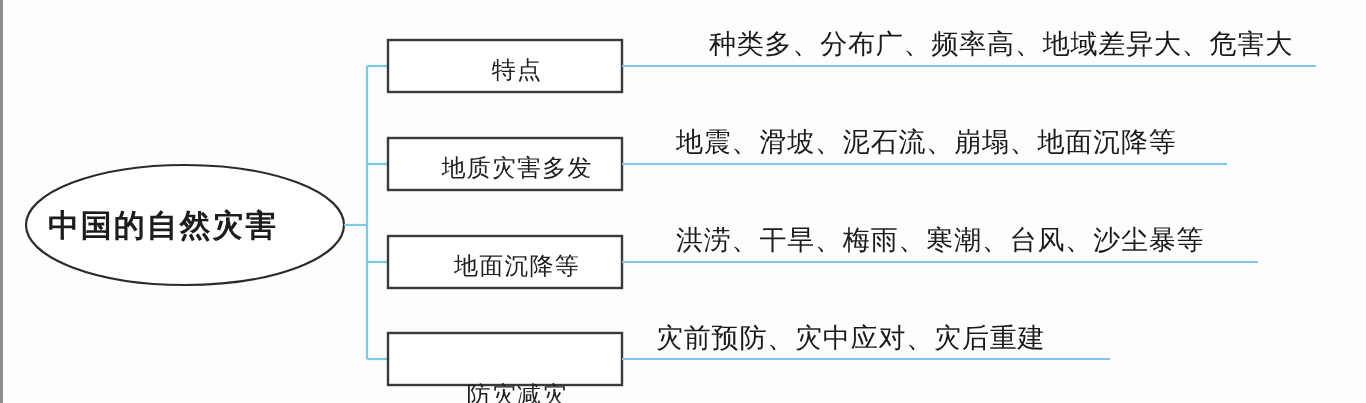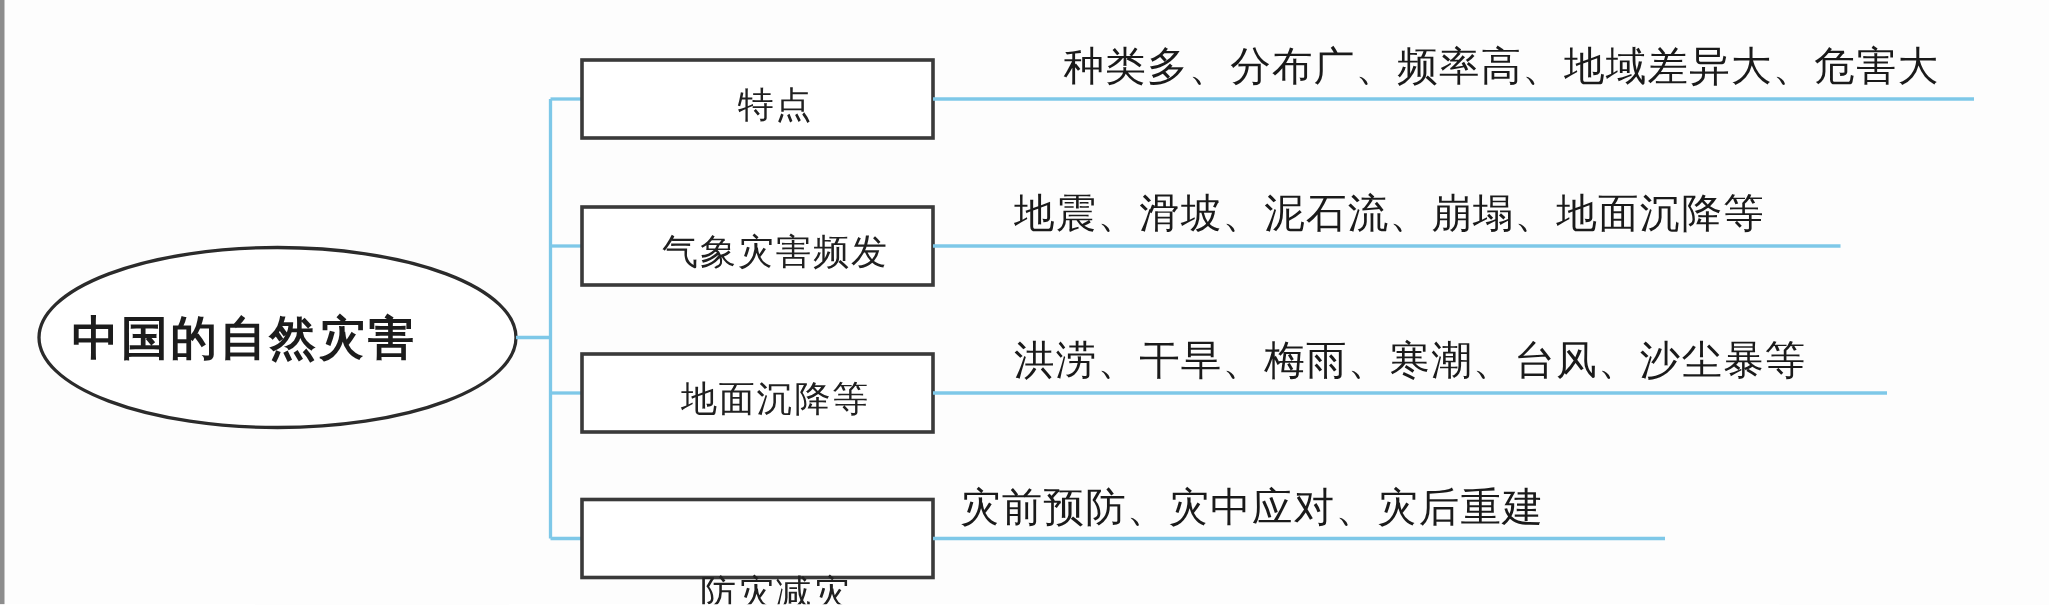--- a/index.html
+++ b/index.html
@@ -78,21 +78,21 @@
   .box-label.b3 { left: 388px; top: 250px; }
   .box-label.b4 { left: 388px; top: 346px; margin-top: 33px; }
   .detail-label {
     font-size: 27px;
     color: #1a1a1a;
     letter-spacing: 0.03em;
   }
   .detail-label.d1 { left: 676px; top: 26px; margin-left: 33px; }
   .detail-label.d2 { left: 676px; top: 124px; font-family: Liberation Serif, serif; }
   .detail-label.d3 { left: 676px; top: 222px; }
-  .detail-label.d4 { left: 640px; top: 320px; }
+  .detail-label.d4 { left: 656px; top: 320px; }
 </style>
 </head>
 <body>
 
 <div id="diagram-root">
 
   <div class="page-edge"></div>
 
   <svg id="diagram-svg" viewBox="0 0 1366 403" xmlns="http://www.w3.org/2000/svg">
 
@@ -112,21 +112,21 @@
 
     <path class="underline" d="M 622 66 L 1316 66"></path>
     <path class="underline" d="M 622 164 L 1227 164"></path>
     <path class="underline" d="M 622 262 L 1258 262"></path>
     <path class="underline" d="M 622 359 L 1110 359"></path>
   </svg>
 
   <div class="txt root-label">中国的自然灾害</div>
 
   <div class="txt box-label b1">特点</div>
-  <div class="txt box-label b2">气象灾害频发</div>
+  <div class="txt box-label b2">地质灾害多发</div>
   <div class="txt box-label b3">地面沉降等</div>
   <div class="txt box-label b4">防灾减灾</div>
 
   <div class="txt detail-label d1">种类多、分布广、频率高、地域差异大、危害大</div>
   <div class="txt detail-label d2">地震、滑坡、泥石流、崩塌、地面沉降等</div>
   <div class="txt detail-label d3">洪涝、干旱、梅雨、寒潮、台风、沙尘暴等</div>
   <div class="txt detail-label d4">灾前预防、灾中应对、灾后重建</div>
 
 </div>
 

